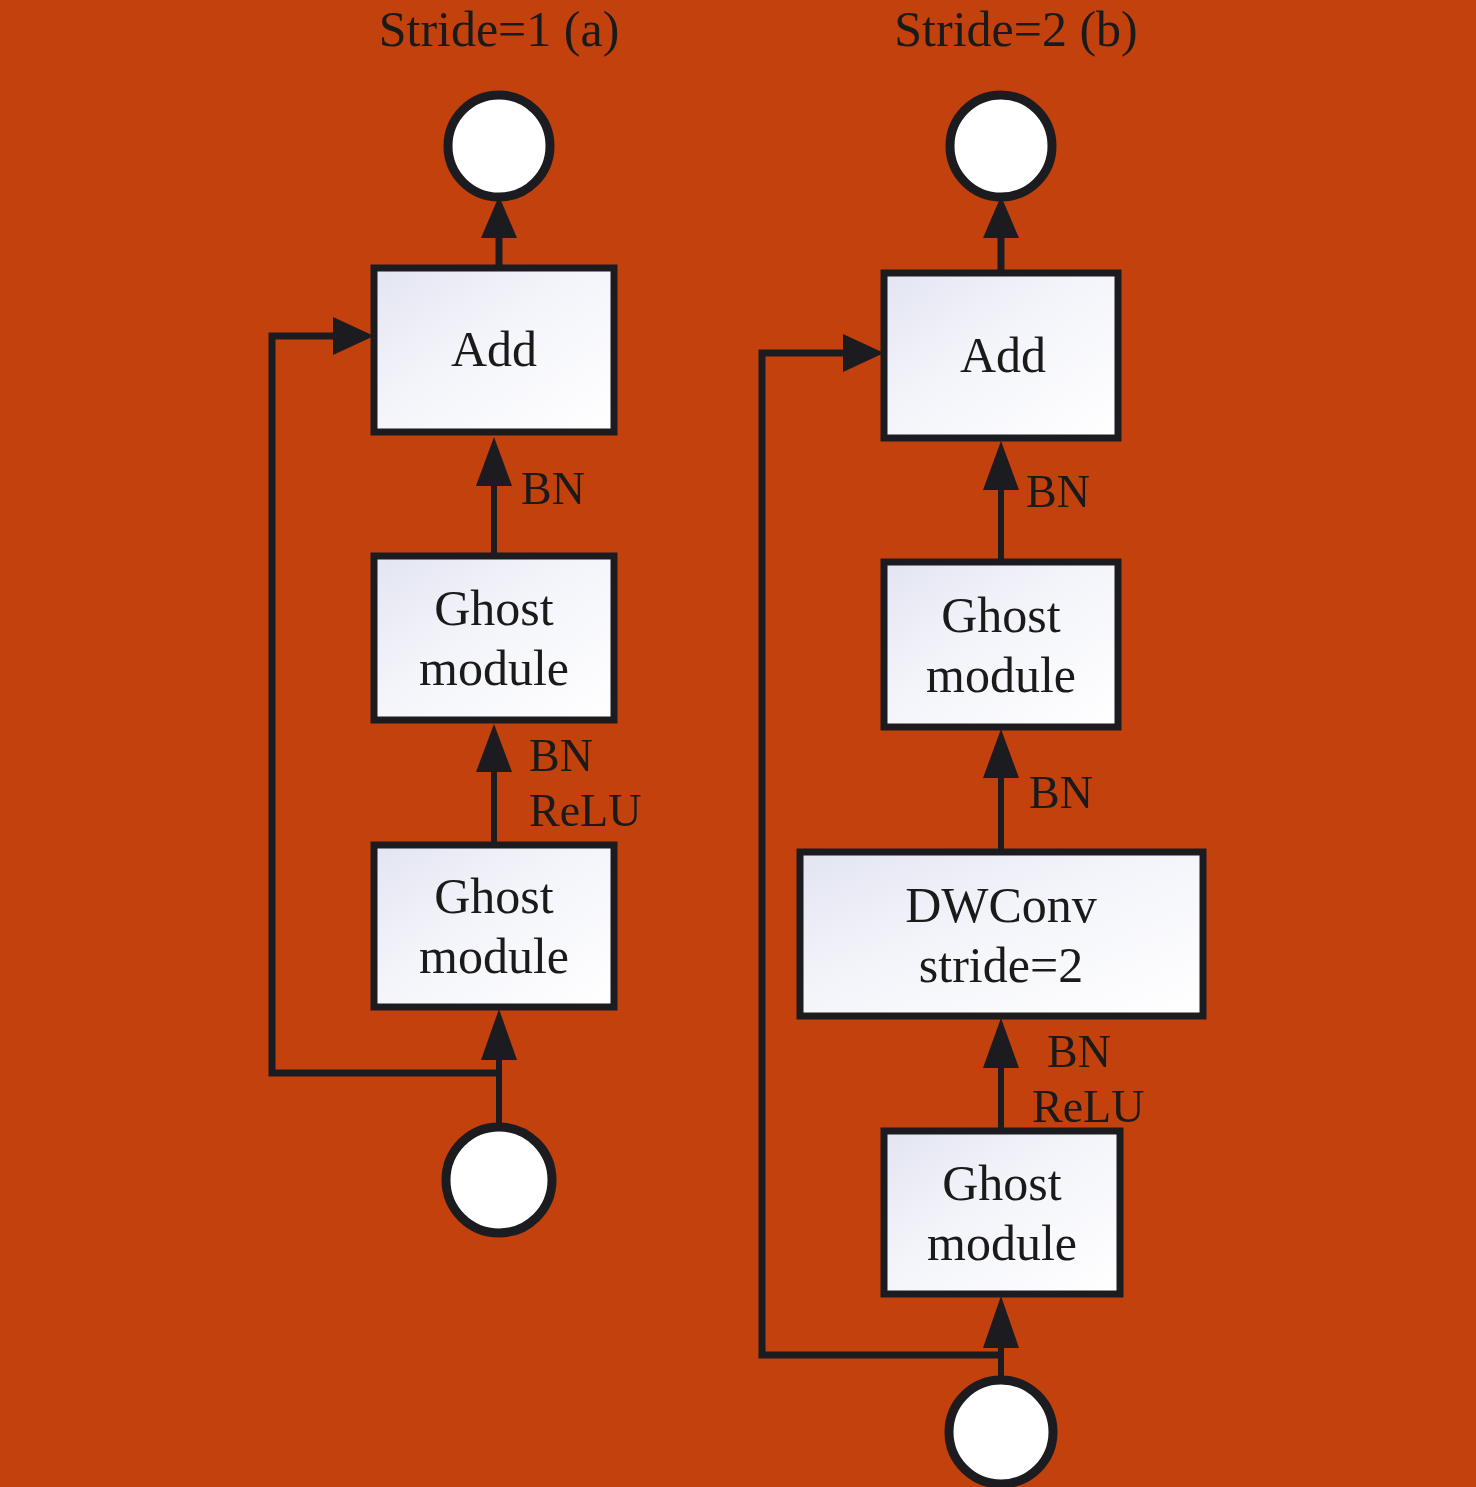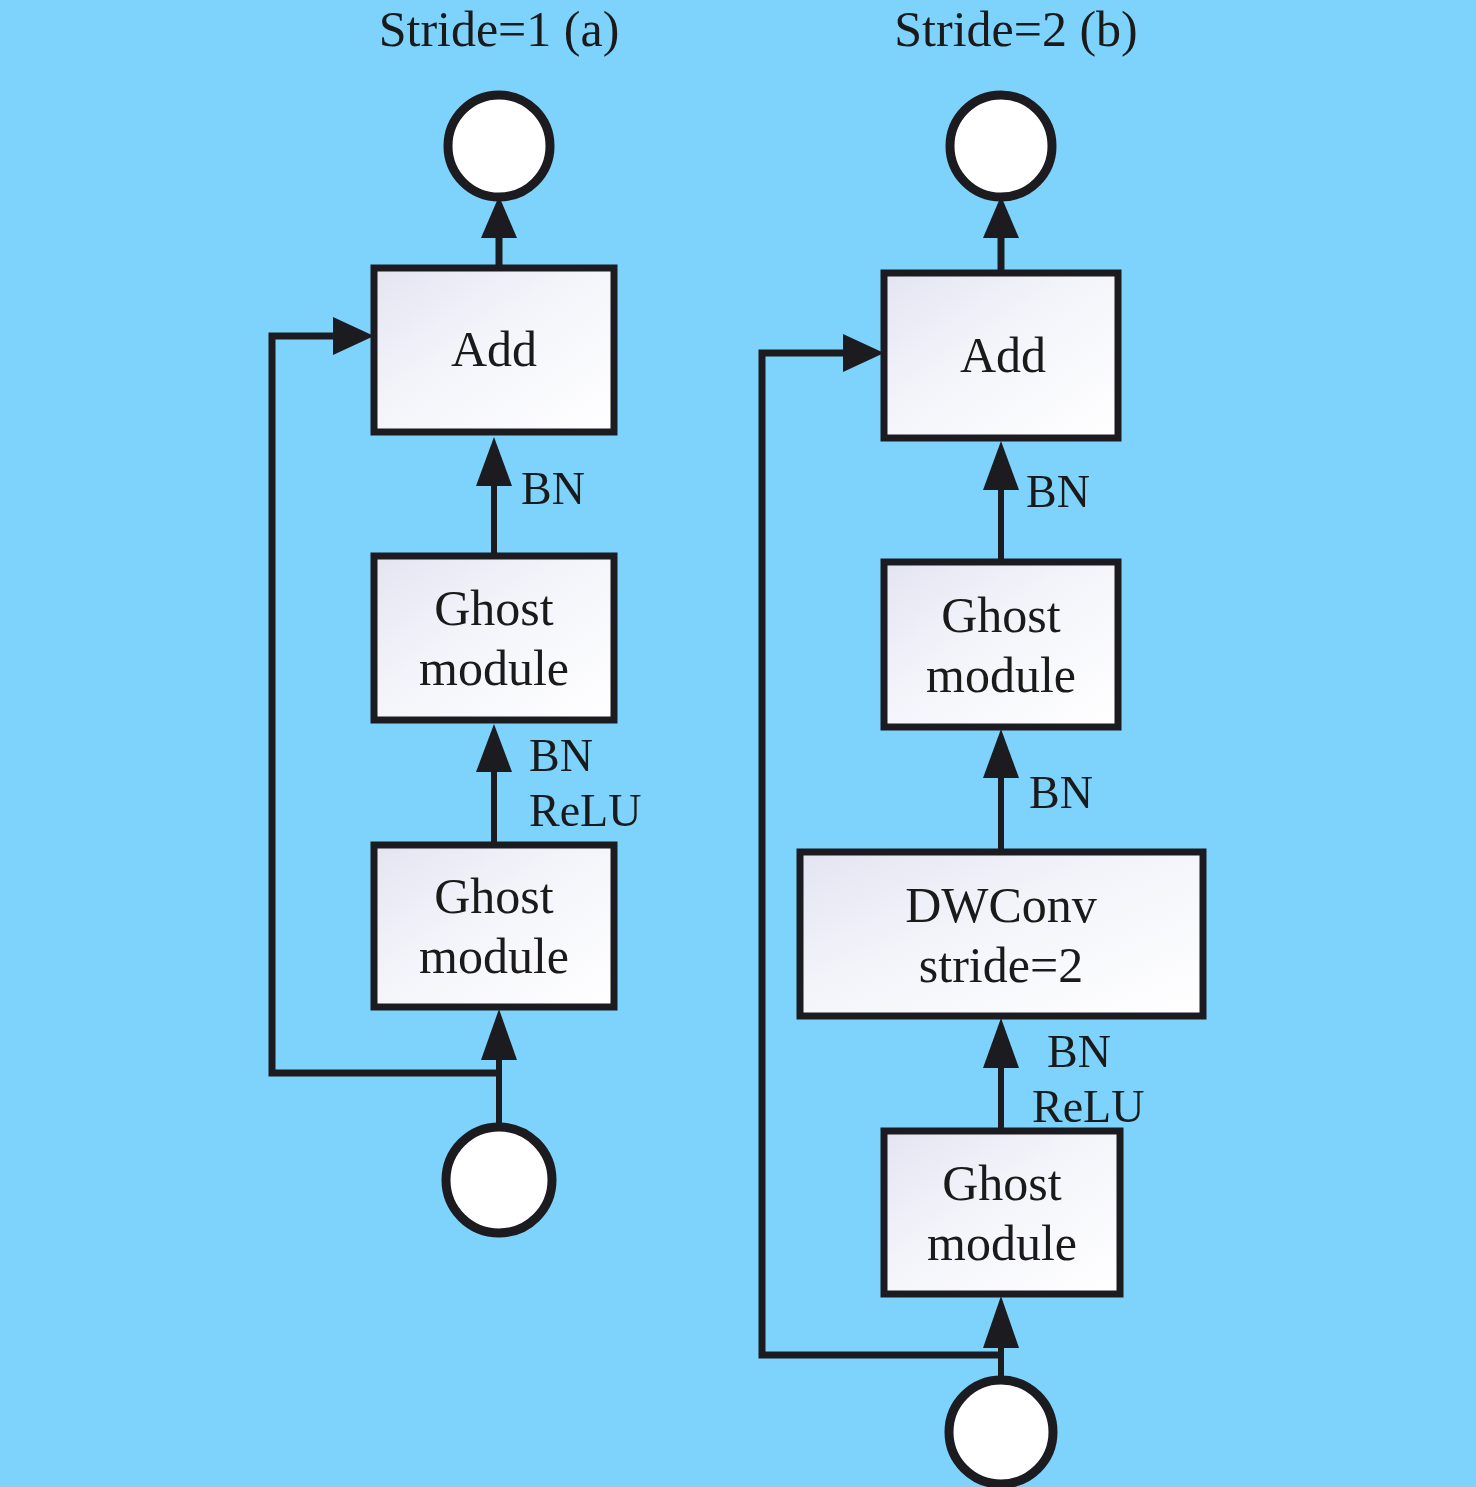--- a/index.html
+++ b/index.html
@@ -10,21 +10,21 @@
   body {
     width: 1476px;
     height: 1487px;
     font-family: "Liberation Serif", "DejaVu Serif", serif;
     overflow: hidden;
   }
   #diagram-root {
     position: relative;
     width: 1476px;
     height: 1487px;
-    background: #7dd3fc;
+    background: #c2410c;
   }
   svg.canvas {
     position: absolute;
     top: 0;
     left: 0;
     width: 1476px;
     height: 1487px;
     display: block;
   }
   .box-label, .edge-label, .panel-title {

